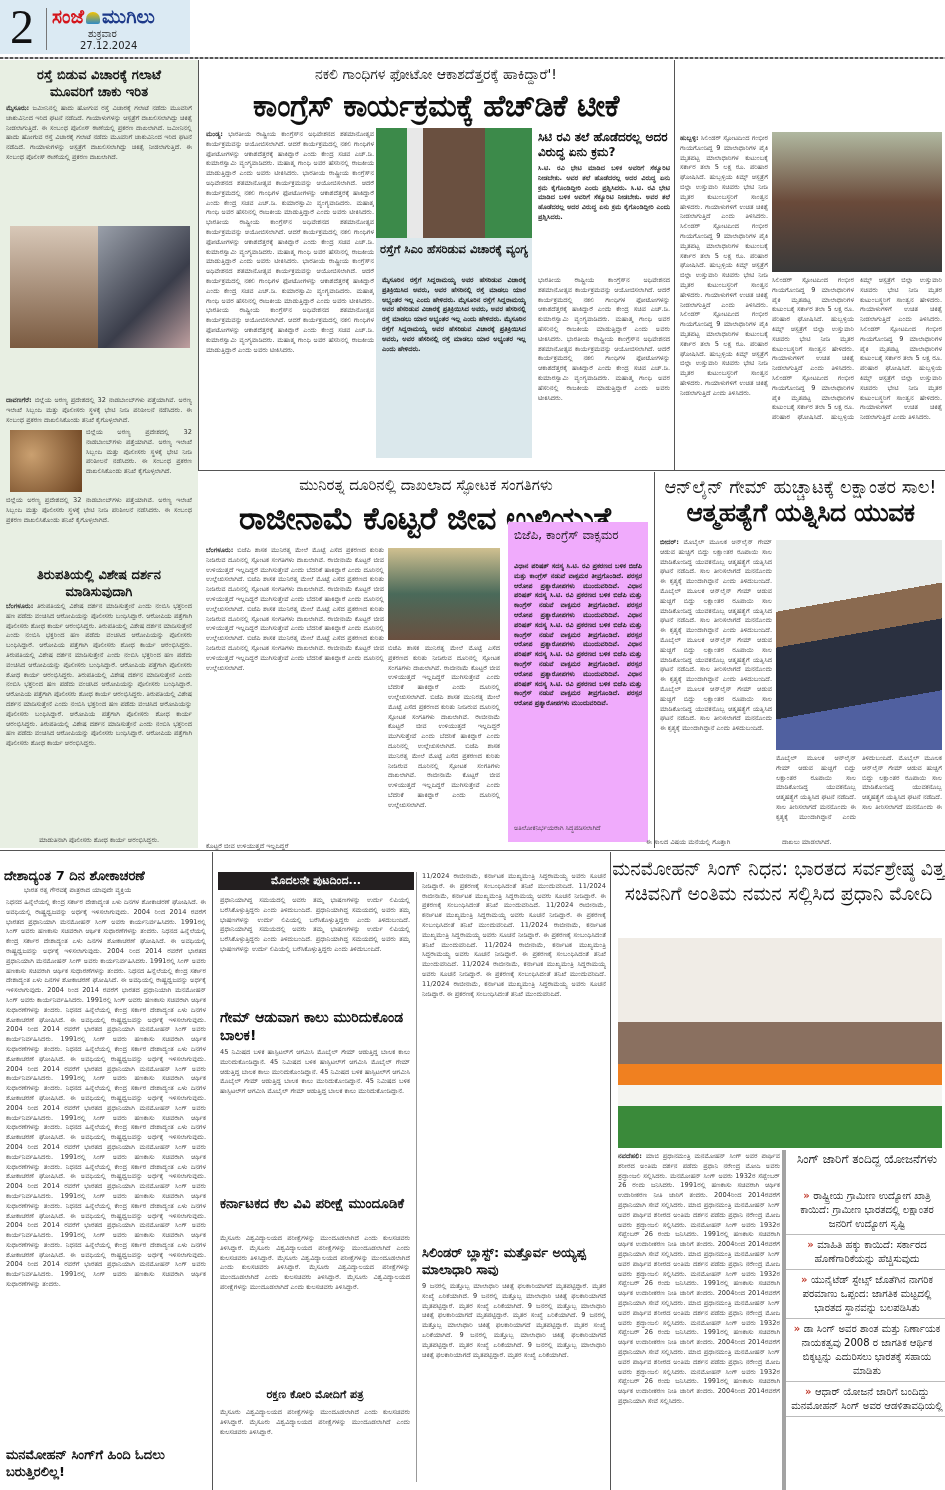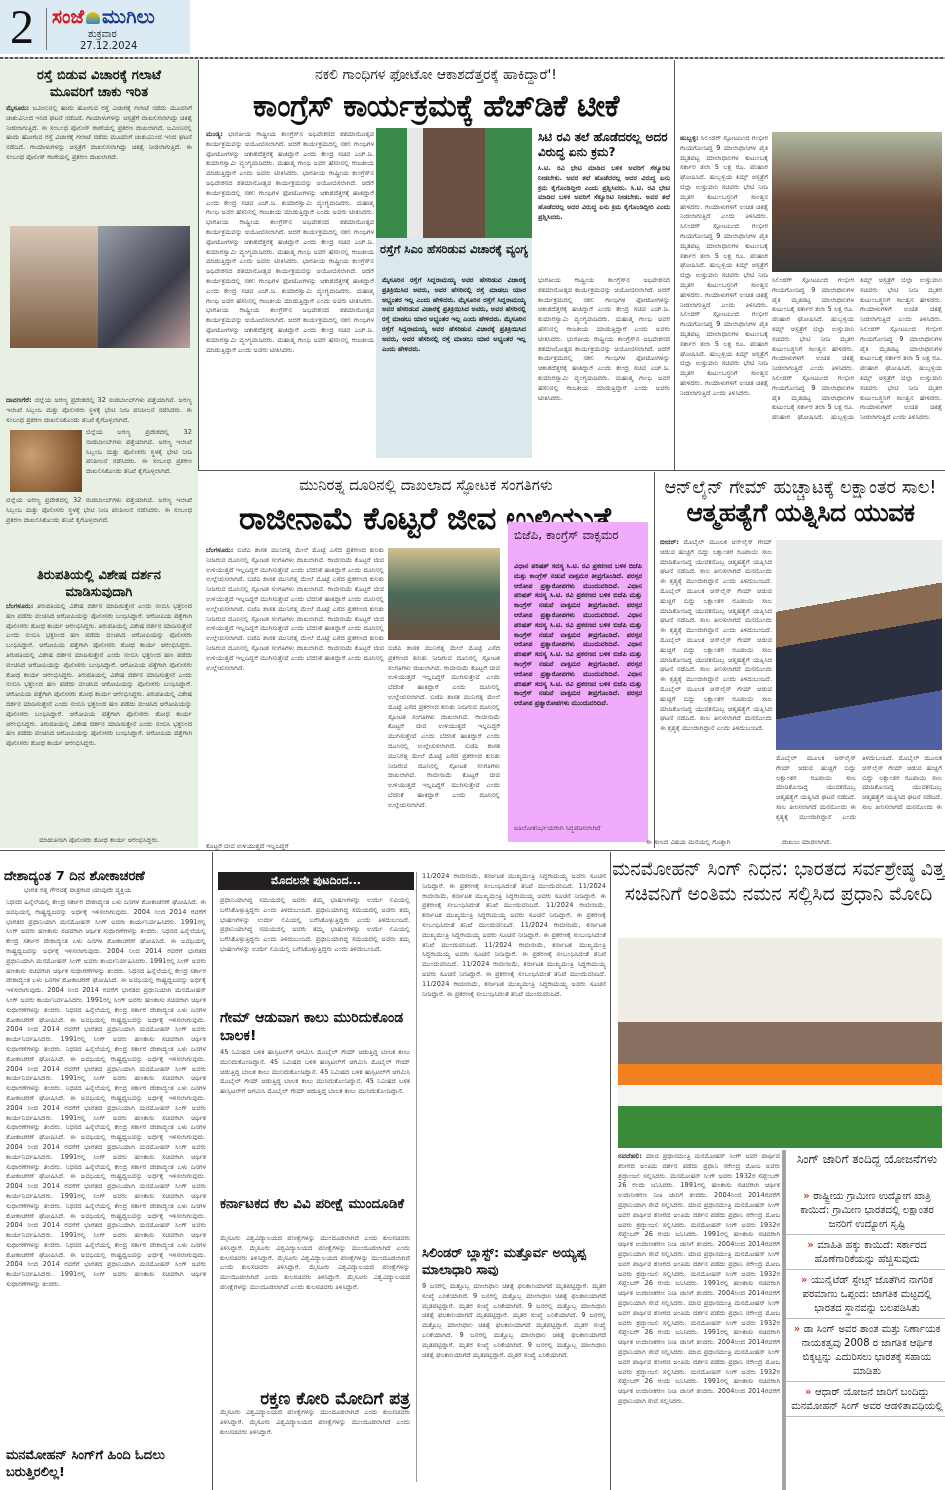--- a/index.html
+++ b/index.html
@@ -118,21 +118,21 @@
 </div>
 <div class="abs vrule" style="left:212px;top:852px;height:638px"></div>
 
 <div class="abs" style="left:214px;top:852px;width:394px;height:638px">
   <div class="abs dark" style="left:4px;top:20px;width:196px;height:18px">ಮೊದಲನೇ ಪುಟದಿಂದ...</div>
   <div class="abs body" style="left:6px;top:44px;width:190px;height:150px"><span>ಪ್ರಧಾನಿಯಾಗಿದ್ದ ಸಮಯದಲ್ಲಿ ಅವರು ತಮ್ಮ ಭಾಷಣಗಳನ್ನು ಉರ್ದು ಲಿಪಿಯಲ್ಲಿ ಬರೆಸಿಕೊಳ್ಳುತ್ತಿದ್ದರು ಎಂದು ತಿಳಿದುಬಂದಿದೆ.</span> <span>ಪ್ರಧಾನಿಯಾಗಿದ್ದ ಸಮಯದಲ್ಲಿ ಅವರು ತಮ್ಮ ಭಾಷಣಗಳನ್ನು ಉರ್ದು ಲಿಪಿಯಲ್ಲಿ ಬರೆಸಿಕೊಳ್ಳುತ್ತಿದ್ದರು ಎಂದು ತಿಳಿದುಬಂದಿದೆ.</span> <span>ಪ್ರಧಾನಿಯಾಗಿದ್ದ ಸಮಯದಲ್ಲಿ ಅವರು ತಮ್ಮ ಭಾಷಣಗಳನ್ನು ಉರ್ದು ಲಿಪಿಯಲ್ಲಿ ಬರೆಸಿಕೊಳ್ಳುತ್ತಿದ್ದರು ಎಂದು ತಿಳಿದುಬಂದಿದೆ.</span> <span>ಪ್ರಧಾನಿಯಾಗಿದ್ದ ಸಮಯದಲ್ಲಿ ಅವರು ತಮ್ಮ ಭಾಷಣಗಳನ್ನು ಉರ್ದು ಲಿಪಿಯಲ್ಲಿ ಬರೆಸಿಕೊಳ್ಳುತ್ತಿದ್ದರು ಎಂದು ತಿಳಿದುಬಂದಿದೆ.</span></div>
   <div class="abs hl" style="left:6px;top:156px;width:190px;font-size:14px;line-height:18px;text-align:left">ಗೇಮ್ ಆಡುವಾಗ ಕಾಲು ಮುರಿದುಕೊಂಡ ಬಾಲಕ!</div>
   <div class="abs body" style="left:6px;top:196px;width:190px;height:140px"><span>45 ನಿಮಿಷದ ಬಳಿಕ ಹಾಸ್ಪಿಟಲ್‌ಗೆ ಆಗಮಿಸಿ ಮೊಬೈಲ್ ಗೇಮ್ ಆಡುತ್ತಿದ್ದ ಬಾಲಕ ಕಾಲು ಮುರಿದುಕೊಂಡಿದ್ದಾನೆ.</span> <span>45 ನಿಮಿಷದ ಬಳಿಕ ಹಾಸ್ಪಿಟಲ್‌ಗೆ ಆಗಮಿಸಿ ಮೊಬೈಲ್ ಗೇಮ್ ಆಡುತ್ತಿದ್ದ ಬಾಲಕ ಕಾಲು ಮುರಿದುಕೊಂಡಿದ್ದಾನೆ.</span> <span>45 ನಿಮಿಷದ ಬಳಿಕ ಹಾಸ್ಪಿಟಲ್‌ಗೆ ಆಗಮಿಸಿ ಮೊಬೈಲ್ ಗೇಮ್ ಆಡುತ್ತಿದ್ದ ಬಾಲಕ ಕಾಲು ಮುರಿದುಕೊಂಡಿದ್ದಾನೆ.</span> <span>45 ನಿಮಿಷದ ಬಳಿಕ ಹಾಸ್ಪಿಟಲ್‌ಗೆ ಆಗಮಿಸಿ ಮೊಬೈಲ್ ಗೇಮ್ ಆಡುತ್ತಿದ್ದ ಬಾಲಕ ಕಾಲು ಮುರಿದುಕೊಂಡಿದ್ದಾನೆ.</span></div>
   <div class="abs hl" style="left:6px;top:342px;width:190px;font-size:13.5px;line-height:18px;text-align:left">ಕರ್ನಾಟಕದ ಕೆಲ ವಿವಿ ಪರೀಕ್ಷೆ ಮುಂದೂಡಿಕೆ</div>
   <div class="abs body" style="left:6px;top:382px;width:190px;height:150px"><span>ಮೈಸೂರು ವಿಶ್ವವಿದ್ಯಾಲಯದ ಪರೀಕ್ಷೆಗಳನ್ನು ಮುಂದೂಡಲಾಗಿದೆ ಎಂದು ಕುಲಸಚಿವರು ತಿಳಿಸಿದ್ದಾರೆ.</span> <span>ಮೈಸೂರು ವಿಶ್ವವಿದ್ಯಾಲಯದ ಪರೀಕ್ಷೆಗಳನ್ನು ಮುಂದೂಡಲಾಗಿದೆ ಎಂದು ಕುಲಸಚಿವರು ತಿಳಿಸಿದ್ದಾರೆ.</span> <span>ಮೈಸೂರು ವಿಶ್ವವಿದ್ಯಾಲಯದ ಪರೀಕ್ಷೆಗಳನ್ನು ಮುಂದೂಡಲಾಗಿದೆ ಎಂದು ಕುಲಸಚಿವರು ತಿಳಿಸಿದ್ದಾರೆ.</span> <span>ಮೈಸೂರು ವಿಶ್ವವಿದ್ಯಾಲಯದ ಪರೀಕ್ಷೆಗಳನ್ನು ಮುಂದೂಡಲಾಗಿದೆ ಎಂದು ಕುಲಸಚಿವರು ತಿಳಿಸಿದ್ದಾರೆ.</span> <span>ಮೈಸೂರು ವಿಶ್ವವಿದ್ಯಾಲಯದ ಪರೀಕ್ಷೆಗಳನ್ನು ಮುಂದೂಡಲಾಗಿದೆ ಎಂದು ಕುಲಸಚಿವರು ತಿಳಿಸಿದ್ದಾರೆ.</span></div>
-  <div class="abs hl" style="left:6px;top:536px;width:190px;font-size:17px;text-align:right">ರಕ್ತಣ ಕೋರಿ ಮೋದಿಗೆ ಪತ್ರ</div>
+  <div class="abs hl" style="left:6px;top:536px;width:190px;font-size:11px;text-align:center">ರಕ್ತಣ ಕೋರಿ ಮೋದಿಗೆ ಪತ್ರ</div>
   <div class="abs body" style="left:6px;top:556px;width:190px;height:78px"><span>ಮೈಸೂರು ವಿಶ್ವವಿದ್ಯಾಲಯದ ಪರೀಕ್ಷೆಗಳನ್ನು ಮುಂದೂಡಲಾಗಿದೆ ಎಂದು ಕುಲಸಚಿವರು ತಿಳಿಸಿದ್ದಾರೆ.</span> <span>ಮೈಸೂರು ವಿಶ್ವವಿದ್ಯಾಲಯದ ಪರೀಕ್ಷೆಗಳನ್ನು ಮುಂದೂಡಲಾಗಿದೆ ಎಂದು ಕುಲಸಚಿವರು ತಿಳಿಸಿದ್ದಾರೆ.</span></div>
   <div class="abs vrule" style="left:202px;top:20px;height:610px;background:#999"></div>
   <div class="abs body" style="left:208px;top:20px;width:184px;height:370px"><span>11/2024 ರಾಜೀನಾಮೆ, ಕರ್ನಾಟಕ ಮುಖ್ಯಮಂತ್ರಿ ಸಿದ್ದರಾಮಯ್ಯ ಅವರು ಸೂಚನೆ ನೀಡಿದ್ದಾರೆ. ಈ ಪ್ರಕರಣಕ್ಕೆ ಸಂಬಂಧಿಸಿದಂತೆ ತನಿಖೆ ಮುಂದುವರಿದಿದೆ.</span> <span>11/2024 ರಾಜೀನಾಮೆ, ಕರ್ನಾಟಕ ಮುಖ್ಯಮಂತ್ರಿ ಸಿದ್ದರಾಮಯ್ಯ ಅವರು ಸೂಚನೆ ನೀಡಿದ್ದಾರೆ. ಈ ಪ್ರಕರಣಕ್ಕೆ ಸಂಬಂಧಿಸಿದಂತೆ ತನಿಖೆ ಮುಂದುವರಿದಿದೆ.</span> <span>11/2024 ರಾಜೀನಾಮೆ, ಕರ್ನಾಟಕ ಮುಖ್ಯಮಂತ್ರಿ ಸಿದ್ದರಾಮಯ್ಯ ಅವರು ಸೂಚನೆ ನೀಡಿದ್ದಾರೆ. ಈ ಪ್ರಕರಣಕ್ಕೆ ಸಂಬಂಧಿಸಿದಂತೆ ತನಿಖೆ ಮುಂದುವರಿದಿದೆ.</span> <span>11/2024 ರಾಜೀನಾಮೆ, ಕರ್ನಾಟಕ ಮುಖ್ಯಮಂತ್ರಿ ಸಿದ್ದರಾಮಯ್ಯ ಅವರು ಸೂಚನೆ ನೀಡಿದ್ದಾರೆ. ಈ ಪ್ರಕರಣಕ್ಕೆ ಸಂಬಂಧಿಸಿದಂತೆ ತನಿಖೆ ಮುಂದುವರಿದಿದೆ.</span> <span>11/2024 ರಾಜೀನಾಮೆ, ಕರ್ನಾಟಕ ಮುಖ್ಯಮಂತ್ರಿ ಸಿದ್ದರಾಮಯ್ಯ ಅವರು ಸೂಚನೆ ನೀಡಿದ್ದಾರೆ. ಈ ಪ್ರಕರಣಕ್ಕೆ ಸಂಬಂಧಿಸಿದಂತೆ ತನಿಖೆ ಮುಂದುವರಿದಿದೆ.</span> <span>11/2024 ರಾಜೀನಾಮೆ, ಕರ್ನಾಟಕ ಮುಖ್ಯಮಂತ್ರಿ ಸಿದ್ದರಾಮಯ್ಯ ಅವರು ಸೂಚನೆ ನೀಡಿದ್ದಾರೆ. ಈ ಪ್ರಕರಣಕ್ಕೆ ಸಂಬಂಧಿಸಿದಂತೆ ತನಿಖೆ ಮುಂದುವರಿದಿದೆ.</span> <span>11/2024 ರಾಜೀನಾಮೆ, ಕರ್ನಾಟಕ ಮುಖ್ಯಮಂತ್ರಿ ಸಿದ್ದರಾಮಯ್ಯ ಅವರು ಸೂಚನೆ ನೀಡಿದ್ದಾರೆ. ಈ ಪ್ರಕರಣಕ್ಕೆ ಸಂಬಂಧಿಸಿದಂತೆ ತನಿಖೆ ಮುಂದುವರಿದಿದೆ.</span></div>
   <div class="abs hl" style="left:208px;top:392px;width:184px;font-size:13px;line-height:17px;text-align:left">ಸಿಲಿಂಡರ್ ಬ್ಲಾಸ್ಟ್: ಮತ್ತೊರ್ವ ಅಯ್ಯಪ್ಪ ಮಾಲಾಧಾರಿ ಸಾವು</div>
   <div class="abs body" style="left:208px;top:430px;width:184px;height:204px"><span>9 ಜನರಲ್ಲಿ ಮತ್ತೊಬ್ಬ ಮಾಲಾಧಾರಿ ಚಿಕಿತ್ಸೆ ಫಲಕಾರಿಯಾಗದೆ ಮೃತಪಟ್ಟಿದ್ದಾರೆ. ಮೃತರ ಸಂಖ್ಯೆ ಏರಿಕೆಯಾಗಿದೆ.</span> <span>9 ಜನರಲ್ಲಿ ಮತ್ತೊಬ್ಬ ಮಾಲಾಧಾರಿ ಚಿಕಿತ್ಸೆ ಫಲಕಾರಿಯಾಗದೆ ಮೃತಪಟ್ಟಿದ್ದಾರೆ. ಮೃತರ ಸಂಖ್ಯೆ ಏರಿಕೆಯಾಗಿದೆ.</span> <span>9 ಜನರಲ್ಲಿ ಮತ್ತೊಬ್ಬ ಮಾಲಾಧಾರಿ ಚಿಕಿತ್ಸೆ ಫಲಕಾರಿಯಾಗದೆ ಮೃತಪಟ್ಟಿದ್ದಾರೆ. ಮೃತರ ಸಂಖ್ಯೆ ಏರಿಕೆಯಾಗಿದೆ.</span> <span>9 ಜನರಲ್ಲಿ ಮತ್ತೊಬ್ಬ ಮಾಲಾಧಾರಿ ಚಿಕಿತ್ಸೆ ಫಲಕಾರಿಯಾಗದೆ ಮೃತಪಟ್ಟಿದ್ದಾರೆ. ಮೃತರ ಸಂಖ್ಯೆ ಏರಿಕೆಯಾಗಿದೆ.</span> <span>9 ಜನರಲ್ಲಿ ಮತ್ತೊಬ್ಬ ಮಾಲಾಧಾರಿ ಚಿಕಿತ್ಸೆ ಫಲಕಾರಿಯಾಗದೆ ಮೃತಪಟ್ಟಿದ್ದಾರೆ. ಮೃತರ ಸಂಖ್ಯೆ ಏರಿಕೆಯಾಗಿದೆ.</span> <span>9 ಜನರಲ್ಲಿ ಮತ್ತೊಬ್ಬ ಮಾಲಾಧಾರಿ ಚಿಕಿತ್ಸೆ ಫಲಕಾರಿಯಾಗದೆ ಮೃತಪಟ್ಟಿದ್ದಾರೆ. ಮೃತರ ಸಂಖ್ಯೆ ಏರಿಕೆಯಾಗಿದೆ.</span></div>
 </div>
 <div class="abs vrule" style="left:610px;top:852px;height:638px"></div>
 
 <div class="abs" style="left:612px;top:852px;width:333px;height:638px">
   <div class="abs hl" style="left:0;top:4px;width:333px;font-size:19px;line-height:25px;font-weight:normal">ಮನಮೋಹನ್ ಸಿಂಗ್ ನಿಧನ: ಭಾರತದ ಸರ್ವಶ್ರೇಷ್ಠ ವಿತ್ತ ಸಚಿವನಿಗೆ ಅಂತಿಮ ನಮನ ಸಲ್ಲಿಸಿದ ಪ್ರಧಾನಿ ಮೋದಿ</div>

